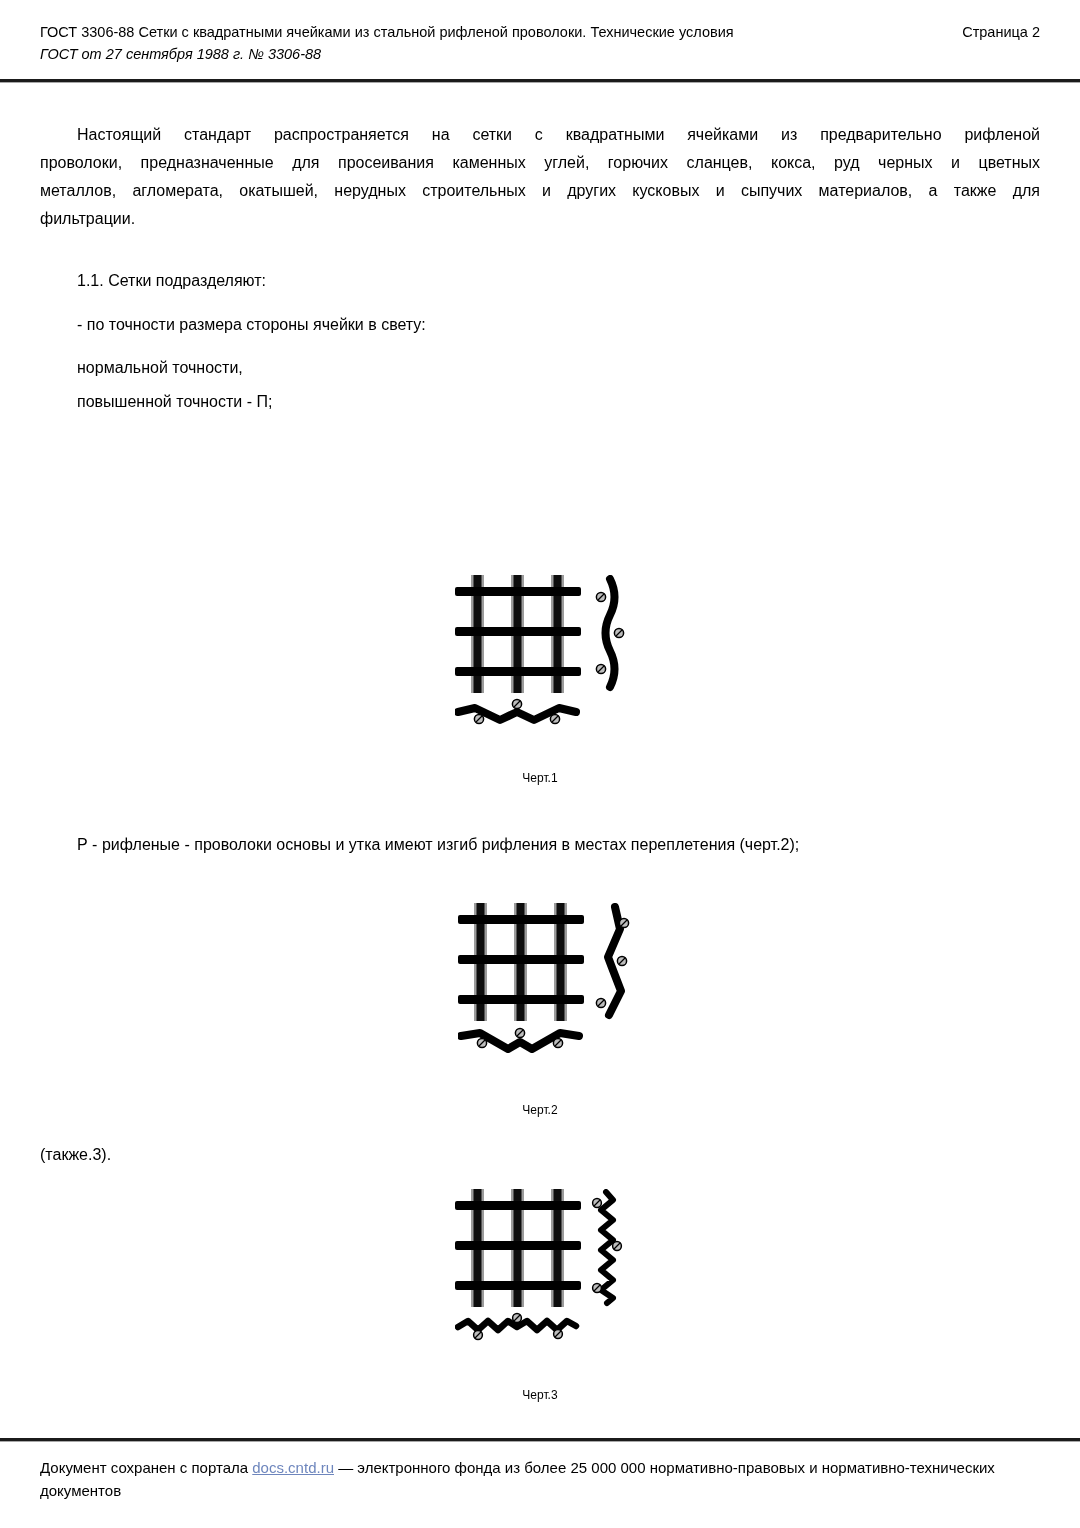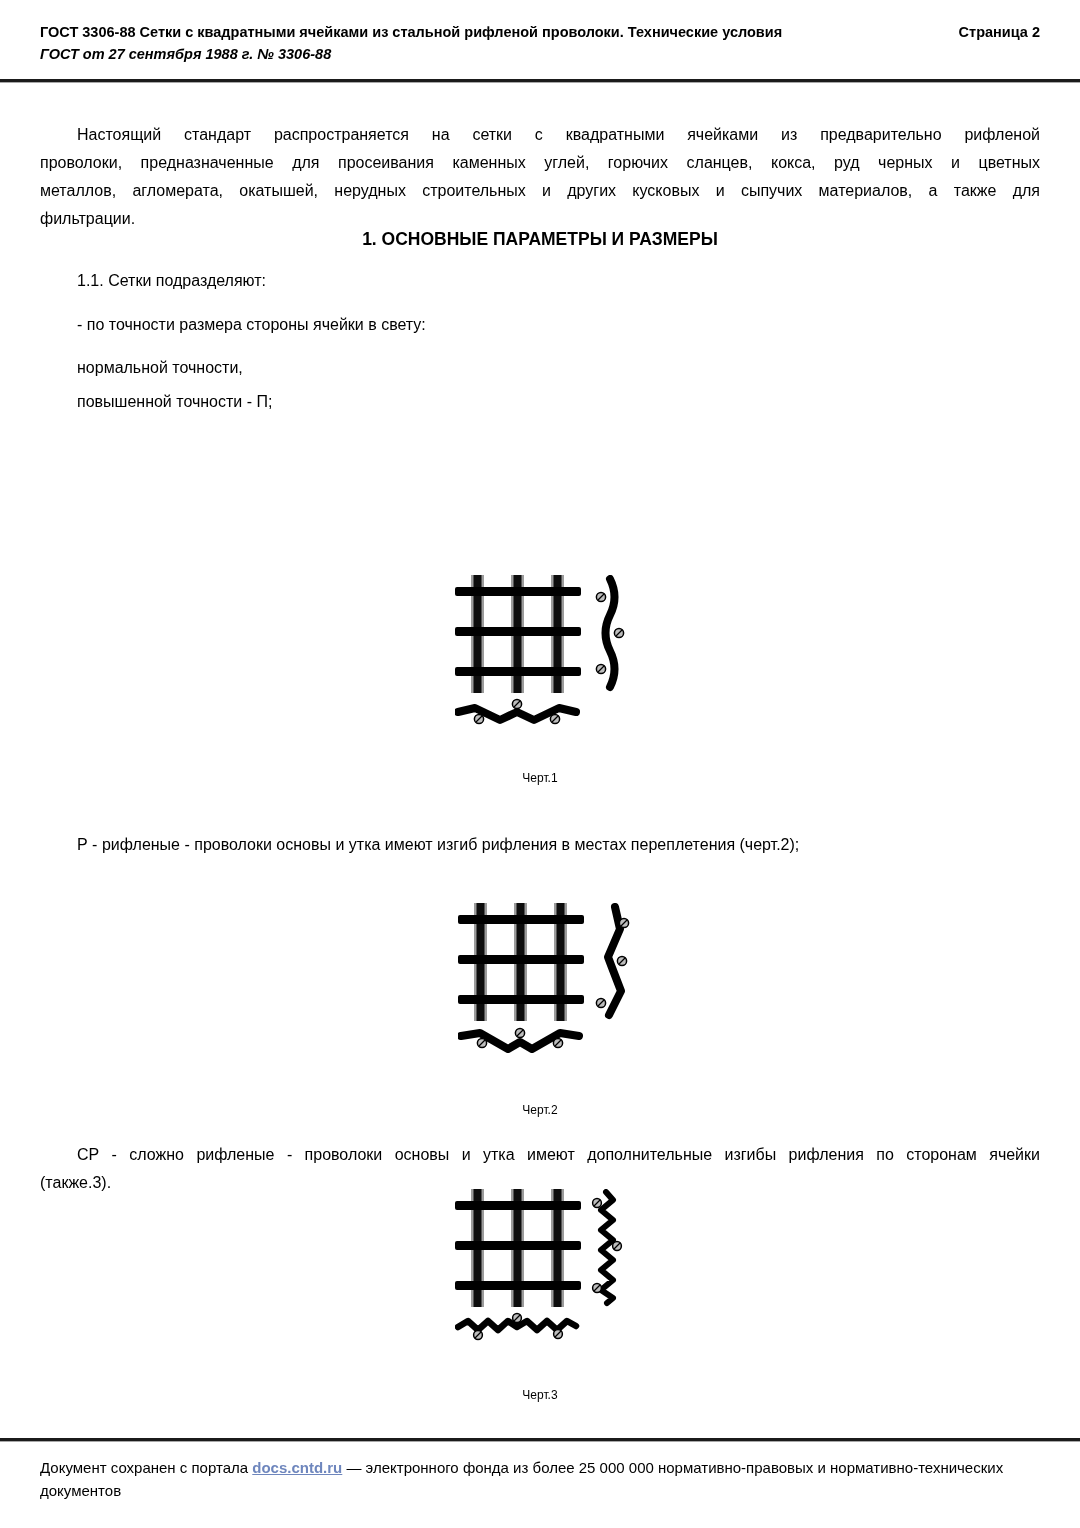--- a/index.html
+++ b/index.html
@@ -5,21 +5,21 @@
   html,body{margin:0;padding:0;background:#e8e8e8;}
   .page{
     position:relative;
     width:1080px;height:1528px;
     background:#ffffff;
     font-family:"Liberation Sans", sans-serif;
     color:#000;
     overflow:hidden;
     margin:0 auto;
   }
-  .hdr{position:absolute;font-size:14.5px;line-height:21px;font-weight:bold;}
+  .hdr{position:absolute;font-size:14.5px;line-height:21px;}
   #header-title{top:22px;left:40px;width:870px;}
   #page-number{top:22px;right:40px;text-align:center;}
   #header-subtitle{top:44px;left:40px;font-style:italic;}
   .rule{position:absolute;left:0;width:1080px;height:3px;background:#1b1b1b;border-bottom:1px solid #a8a8a8;}
   #top-rule{top:79px;}
   #bottom-rule{top:1438px;}
   .bodytext{position:absolute;left:40px;width:1000px;font-size:16px;line-height:28px;}
   .jline{text-align:justify;text-align-last:justify;}
   .indent{text-indent:37px;}
   #intro{top:121px;}
@@ -37,40 +37,39 @@
   #caption-2{top:1096px;}
   #caption-3{top:1381px;}
   .fig{position:absolute;}
   #figure-1{top:575px;left:455px;}
   #figure-2{top:903px;left:458px;}
   #figure-3{top:1189px;left:455px;}
   .ribbon{fill:none;stroke:#000;}
   .bolt circle{fill:#bdbdbd;stroke:#000;stroke-width:1.5;}
   .bolt line{stroke:#000;stroke-width:1.2;}
   #footer{top:1456px;font-size:15px;line-height:23px;}
-  #docs-link{text-decoration:underline;font-weight:bold;}
+  #docs-link{text-decoration:underline;}
 </style>
 </head>
 <body>
 
 <div class="page">
 
   <div class="hdr" id="header-title">ГОСТ 3306-88 Сетки с квадратными ячейками из стальной рифленой проволоки. Технические условия</div>
   <div class="hdr" id="page-number">Страница 2</div>
   <div class="hdr" id="header-subtitle">ГОСТ от 27 сентября 1988 г. № 3306-88</div>
   <div class="rule" id="top-rule"></div>
 
   <div class="bodytext" id="intro">
     <div class="jline indent">Настоящий стандарт распространяется на сетки с квадратными ячейками из предварительно рифленой</div>
     <div class="jline">проволоки, предназначенные для просеивания каменных углей, горючих сланцев, кокса, руд черных и цветных</div>
     <div class="jline">металлов, агломерата, окатышей, нерудных строительных и других кусковых и сыпучих материалов, а также для</div>
     <div>фильтрации.</div>
   </div>
 
-  <div class="bodytext" id="section-heading">1. ОСНОВНЫЕ ПАРАМЕТРЫ И РАЗМЕРЫ</div>
 
   <div class="bodytext indent" id="item-1-1">1.1. Сетки подразделяют:</div>
   <div class="bodytext indent" id="item-normal">нормальной точности,</div>
   <div class="bodytext indent" id="item-accuracy">- по точности размера стороны ячейки в свету:</div>
   <div class="bodytext indent" id="item-high">повышенной точности - П;</div>
 
 
   <svg class="fig" id="figure-1" width="180" height="155" viewBox="0 0 180 155">
     <g>
       <g fill="#9c9c9c">
@@ -171,21 +170,20 @@
       <g class="bolt">
           <circle cx="100" cy="16" r="4.6"></circle>
           <line x1="97" y1="19" x2="103" y2="13"></line>
         </g>
     </g>
   </svg>
 
   <div class="caption" id="caption-2">Черт.2</div>
 
   <div class="bodytext" id="para-sr">
-    <div class="jline indent">СР - сложно рифленые - проволоки основы и утка имеют дополнительные изгибы рифления по сторонам ячейки</div>
     <div>(также.3).</div>
   </div>
 
   <svg class="fig" id="figure-3" width="180" height="155" viewBox="0 0 180 155">
     <g>
       <g fill="#9c9c9c">
         <rect x="16" y="0" width="13" height="118"></rect>
         <rect x="56" y="0" width="13" height="118"></rect>
         <rect x="96" y="0" width="13" height="118"></rect>
       </g>

